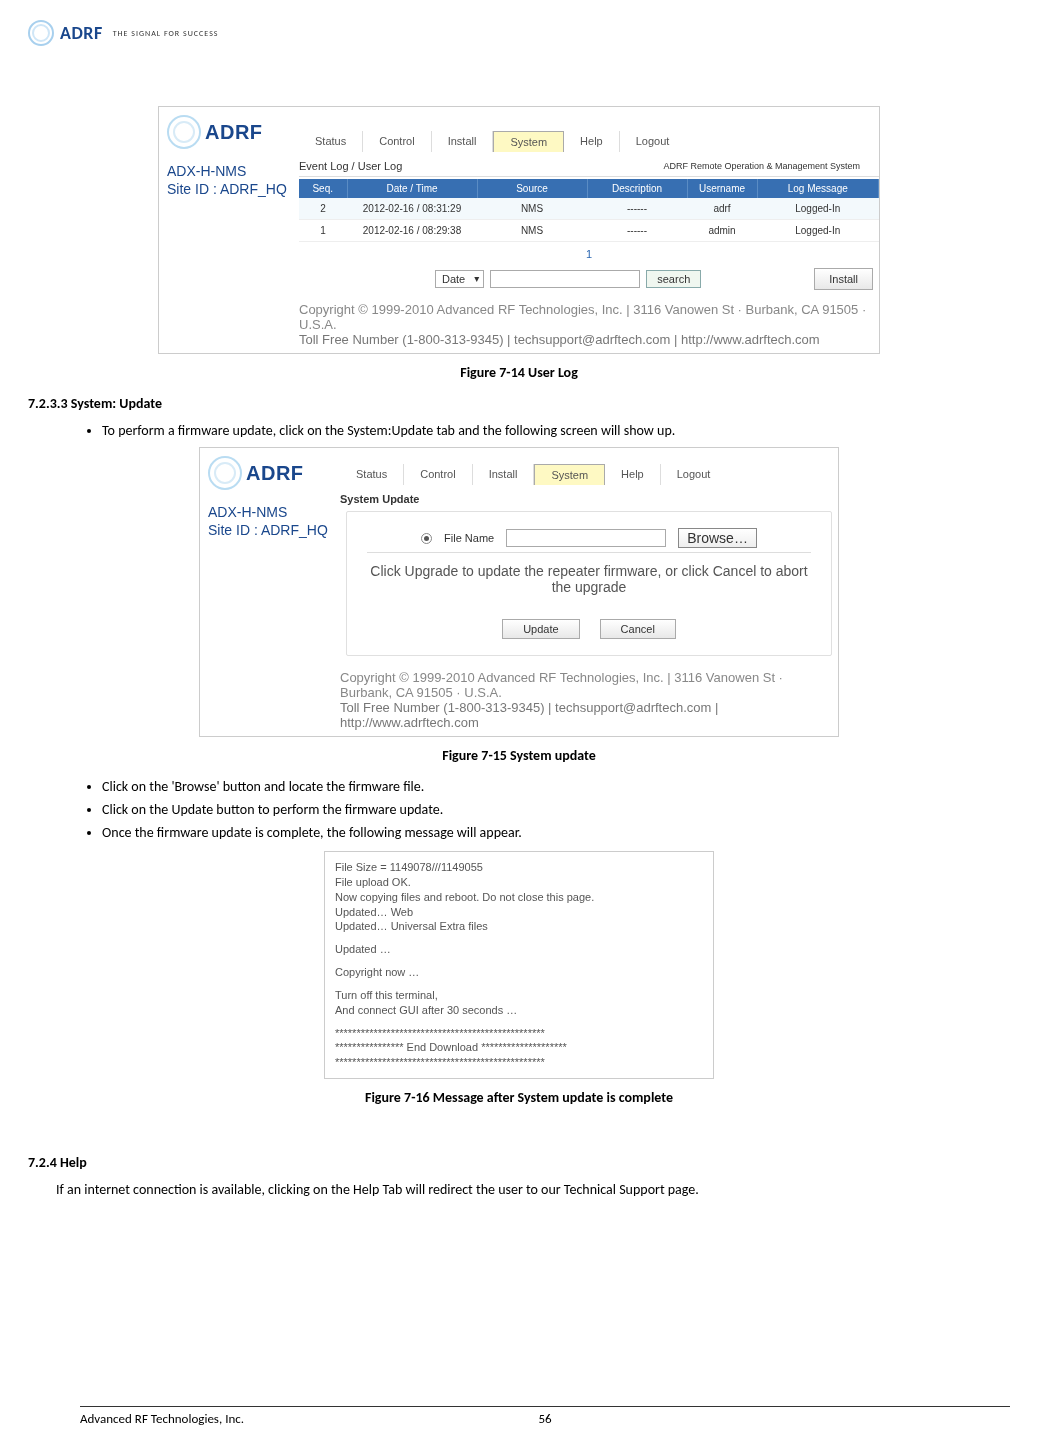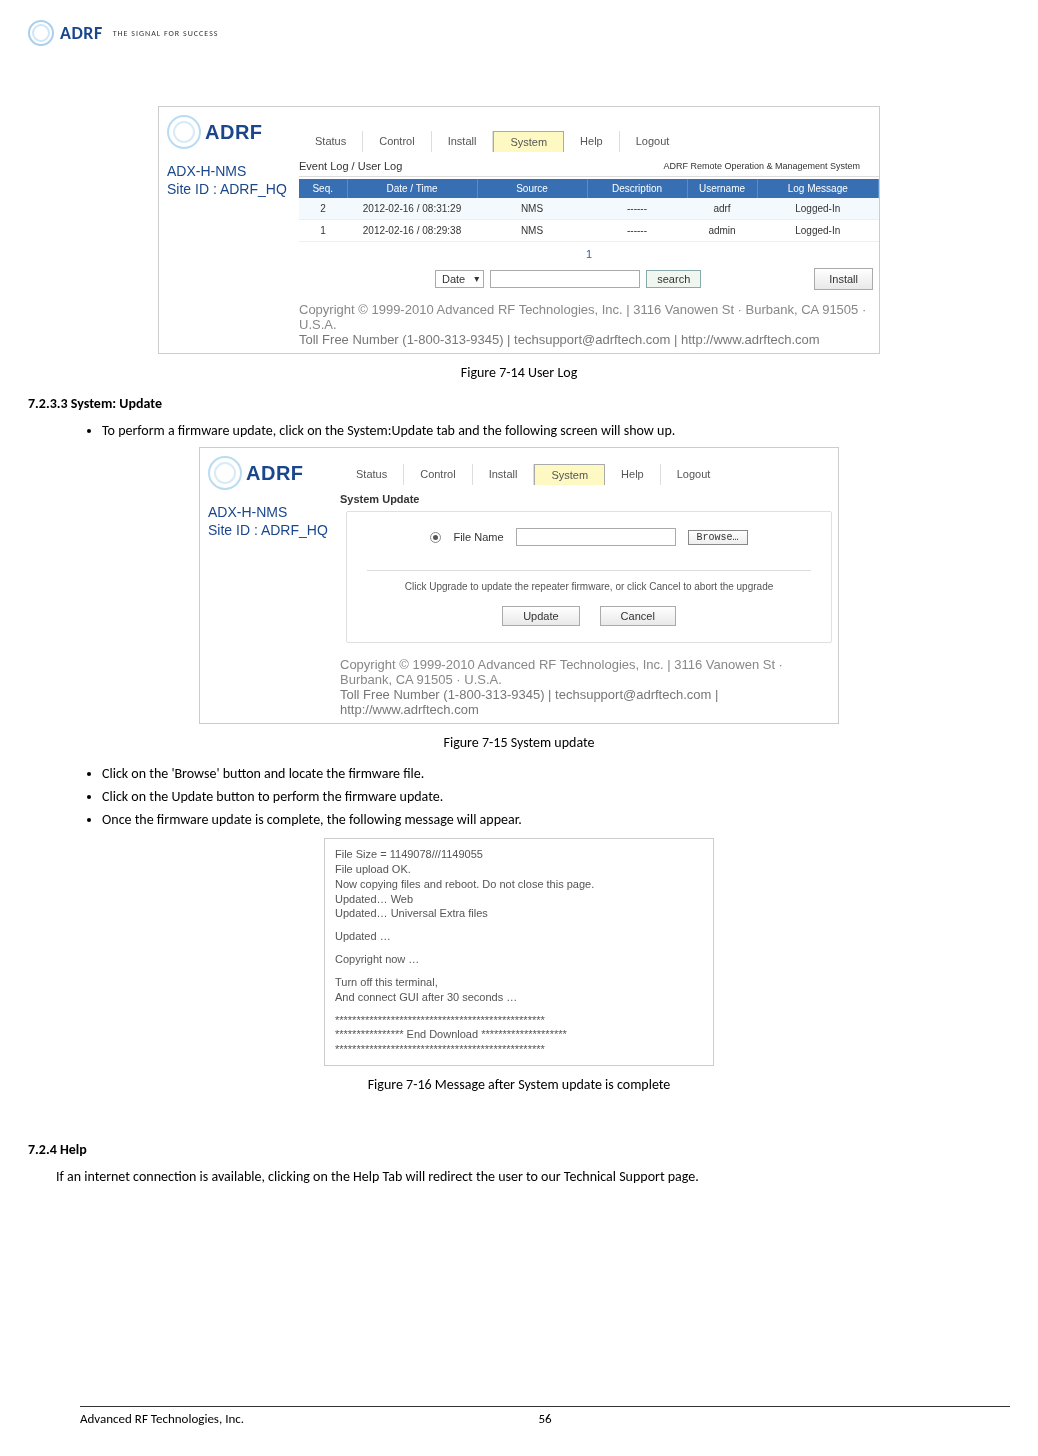--- a/index.html
+++ b/index.html
@@ -61,36 +61,36 @@
   .controls-row{display:flex;align-items:center;gap:6px;padding:2px 0 8px 0;}
   .ctrl-spacer{flex:0 0 130px;}
   .select-box{border:1px solid #aaa;padding:2px 18px 2px 6px;font-size:11px;position:relative;background:#fff;}
   .select-box::after{content:"▾";position:absolute;right:4px;top:2px;font-size:10px;color:#333;}
   .text-input{border:1px solid #aaa;height:18px;width:150px;}
   .search-btn{border:1px solid #8aa;background:#f0f7f0;padding:2px 10px;font-size:11px;}
   .download-btn{margin-left:auto;border:1px solid #aaa;background:linear-gradient(#fff,#e8e8e8);padding:4px 14px;font-size:11px;margin-right:6px;}
   .shot-footer{font-size:13px;color:#888;padding:4px 0 6px 0;}
   .shot-footer .l2{color:#777;}
   
-  .caption{ text-align:center; font-weight:400; font-size:14px; margin:10px 0 14px 0;}
+  .caption{ text-align:center; font-weight:700; font-size:14px; margin:10px 0 14px 0;}
   .h3{font-weight:700;font-size:14px;margin:6px 0 10px 0;}
   .bullet-list{margin-left:56px;}
   .bullet-list li{list-style:disc;margin-left:18px;font-size:14px;margin-bottom:6px;}
   
   .shot2{width:640px;margin:8px auto 0 auto;}
   .shot2 .shot-main{padding-top:16px;}
   .update-panel{border:1px solid #e0e0e0;margin:6px 6px 10px 6px;padding:16px 20px;border-radius:2px;background:#fff;}
-  .file-row{display:flex;align-items:center;gap:12px;justify-content:center;margin-bottom:24px;}
+  .file-row{display:flex;align-items:center;gap:12px;justify-content:center;margin-bottom:4px;}
   .radio-dot{width:11px;height:11px;border:1px solid #888;border-radius:50%;display:flex;align-items:center;justify-content:center;}
   .radio-dot::after{content:"";width:5px;height:5px;background:#555;border-radius:50%;}
   .file-label{font-size:11px;color:#333;}
   .file-input-box{width:160px;height:18px;border:1px solid #aaa;background:#fff;}
-  .browse-btn{border:1px solid #888;background:linear-gradient(#fff,#eee);padding:1px 8px;font-size:10px;font-family:Liberation Mono, monospace;}
+  .browse-btn{border:1px solid #888;background:linear-gradient(#fff,#eee);padding:1px 8px;font-size:14px;}
   .update-hr{border:none;border-top:1px solid #ddd;margin:4px 0 10px 0;}
-  .update-note{text-align:center;font-size:10px;color:#555;margin-bottom:14px;}
+  .update-note{text-align:center;font-size:14px;color:#555;margin-bottom:24px;}
   .up-buttons{display:flex;gap:20px;justify-content:center;}
   .up-btn{border:1px solid #aaa;background:linear-gradient(#fff,#e8e8e8);padding:3px 20px;font-size:11px;}
   
   .codebox{
     width:390px;margin:10px auto 6px auto;border:1px solid #ccc;
     padding:8px 10px;font-family:Arial,sans-serif;font-size:11px;color:#555;
     line-height:1.35;
   }
   
   .help-text{font-size:14px;text-align:justify;margin-top:6px;text-indent:28px;}

